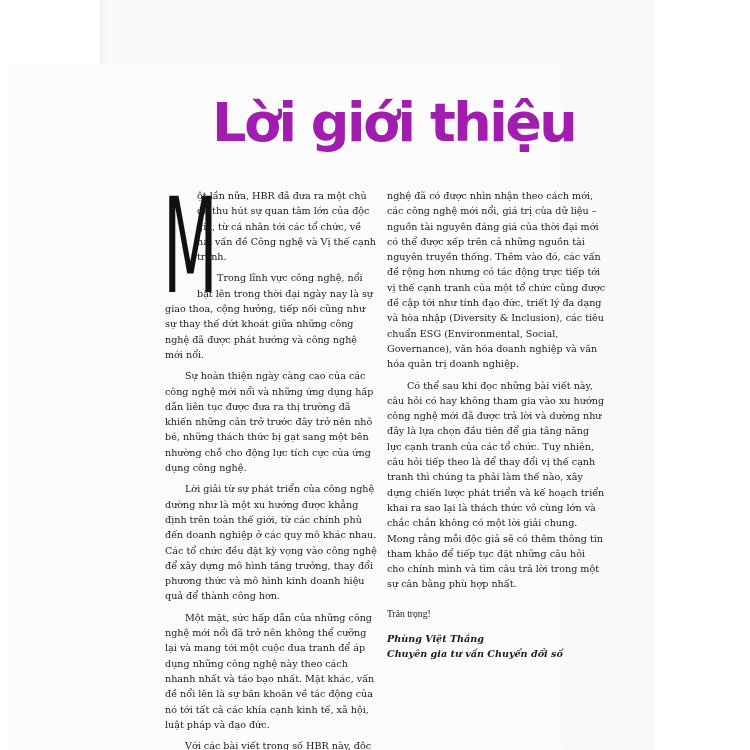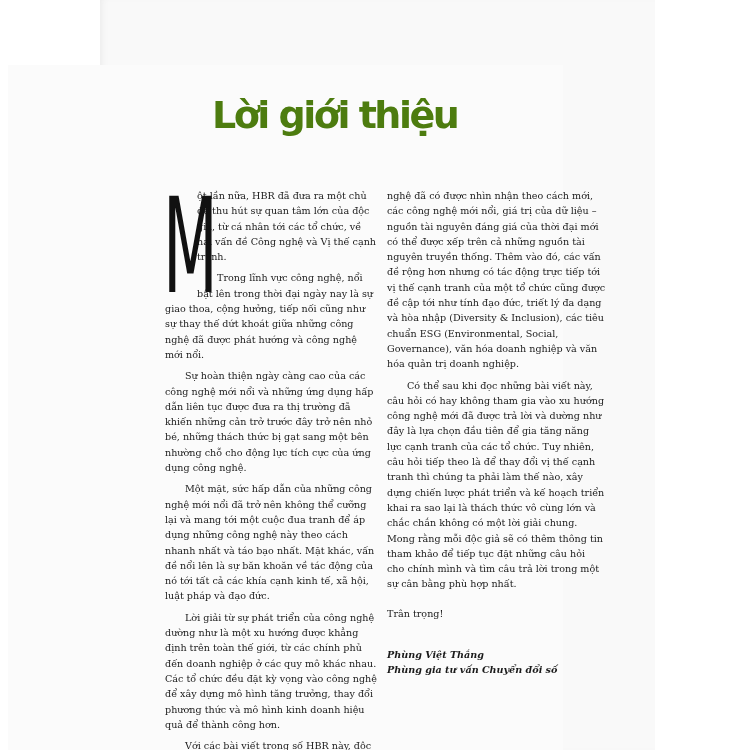--- a/index.html
+++ b/index.html
@@ -10,21 +10,21 @@
     position: absolute; left: 100px; top: 0; width: 555px; height: 750px;
     background: #f9f9f9;
     box-shadow: inset 6px 0 8px -6px #e4e4e4;
   }
   .page-inner {
     position: absolute; left: 8px; top: 65px; width: 555px; height: 685px; background: #fbfbfb;
   }
   .title {
     position: absolute; left: 212px; top: 96px;
     font-family: "DejaVu Sans", sans-serif; font-weight: bold;
-    font-size: 38px; letter-spacing: -2.5px; color: #4d7c0f;
+    font-size: 54px; letter-spacing: -2.5px; color: #a21caf;
     line-height: 1;
   }
   .col {
     position: absolute; top: 188px; width: 212px;
     font-family: "DejaVu Serif", serif; font-size: 9.6px; line-height: 15.3px;
     color: #1a1a1a;
   }
   .col.left { left: 165px; }
   .col.right { left: 387px; width: 218px; }
   .col p { margin: 0 0 6px 0; text-indent: 20px; text-align: left; }
@@ -46,24 +46,24 @@
 
 <h1 class="title" style="margin:0;">Lời giới thiệu</h1>
 
 <div class="col left">
   <div class="dropcap-wrap">
       <span>M</span>
     </div>
   <p class="first">ột lần nữa, HBR đã đưa ra một chủ đề thu hút sự quan tâm lớn của độc giả, từ cá nhân tới các tổ chức, về hai vấn đề Công nghệ và Vị thế cạnh tranh.</p>
   <p>Trong lĩnh vực công nghệ, nổi bật lên trong thời đại ngày nay là sự giao thoa, cộng hưởng, tiếp nối cũng như sự thay thế dứt khoát giữa những công nghệ đã được phát hướng và công nghệ mới nổi.</p>
   <p>Sự hoàn thiện ngày càng cao của các công nghệ mới nổi và những ứng dụng hấp dẫn liên tục được đưa ra thị trường đã khiến những cản trở trước đây trở nên nhỏ bé, những thách thức bị gạt sang một bên nhường chỗ cho động lực tích cực của ứng dụng công nghệ.</p>
+  <p>Lời giải từ sự phát triển của công nghệ dường như là một xu hướng được khẳng định trên toàn thế giới, từ các chính phủ đến doanh nghiệp ở các quy mô khác nhau. Các tổ chức đều đặt kỳ vọng vào công nghệ để xây dựng mô hình tăng trưởng, thay đổi phương thức và mô hình kinh doanh hiệu quả để thành công hơn.</p>
   <p>Một mặt, sức hấp dẫn của những công nghệ mới nổi đã trở nên không thể cưỡng lại và mang tới một cuộc đua tranh để áp dụng những công nghệ này theo cách nhanh nhất và táo bạo nhất. Mặt khác, vấn đề nổi lên là sự băn khoăn về tác động của nó tới tất cả các khía cạnh kinh tế, xã hội, luật pháp và đạo đức.</p>
-  <p>Lời giải từ sự phát triển của công nghệ dường như là một xu hướng được khẳng định trên toàn thế giới, từ các chính phủ đến doanh nghiệp ở các quy mô khác nhau. Các tổ chức đều đặt kỳ vọng vào công nghệ để xây dựng mô hình tăng trưởng, thay đổi phương thức và mô hình kinh doanh hiệu quả để thành công hơn.</p>
   <p><span>Với các bài viết trong số HBR này, độc giả sẽ có được hình dung khá đầy đủ bức tranh về </span></p>
 </div>
 
 <div class="col right">
   <p class="first">nghệ đã có được nhìn nhận theo cách mới, các công nghệ mới nổi, giá trị của dữ liệu – nguồn tài nguyên đáng giá của thời đại mới có thể được xếp trên cả những nguồn tài nguyên truyền thống. Thêm vào đó, các vấn đề rộng hơn nhưng có tác động trực tiếp tới vị thế cạnh tranh của một tổ chức cũng được đề cập tới như tính đạo đức, triết lý đa dạng và hòa nhập (Diversity &amp; Inclusion), các tiêu chuẩn ESG (Environmental, Social, Governance), văn hóa doanh nghiệp và văn hóa quản trị doanh nghiệp.</p>
   <p>Có thể sau khi đọc những bài viết này, câu hỏi có hay không tham gia vào xu hướng công nghệ mới đã được trả lời và dường như đây là lựa chọn đầu tiên để gia tăng năng lực cạnh tranh của các tổ chức. Tuy nhiên, câu hỏi tiếp theo là để thay đổi vị thế cạnh tranh thì chúng ta phải làm thế nào, xây dựng chiến lược phát triển và kế hoạch triển khai ra sao lại là thách thức vô cùng lớn và chắc chắn không có một lời giải chung. Mong rằng mỗi độc giả sẽ có thêm thông tin tham khảo để tiếp tục đặt những câu hỏi cho chính mình và tìm câu trả lời trong một sự cân bằng phù hợp nhất.</p>
-  <p class="sign" style="margin-top:14px;">Trân trọng!</p>
-  <p class="sign sign-name" style="margin-top:26px;margin-bottom:0;">Phùng Việt Thắng</p>
-  <p class="sign sign-name">Phùng gia tư vấn Chuyển đổi số</p>
+  <p class="sign" style="margin-top:14px;font-family:Liberation Serif, serif;">Trân trọng!</p>
+  <p class="sign sign-name" style="margin-top:10px;margin-bottom:0;">Phùng Việt Thắng</p>
+  <p class="sign sign-name">Chuyên gia tư vấn Chuyển đổi số</p>
 </div>
 
 </body></html>

